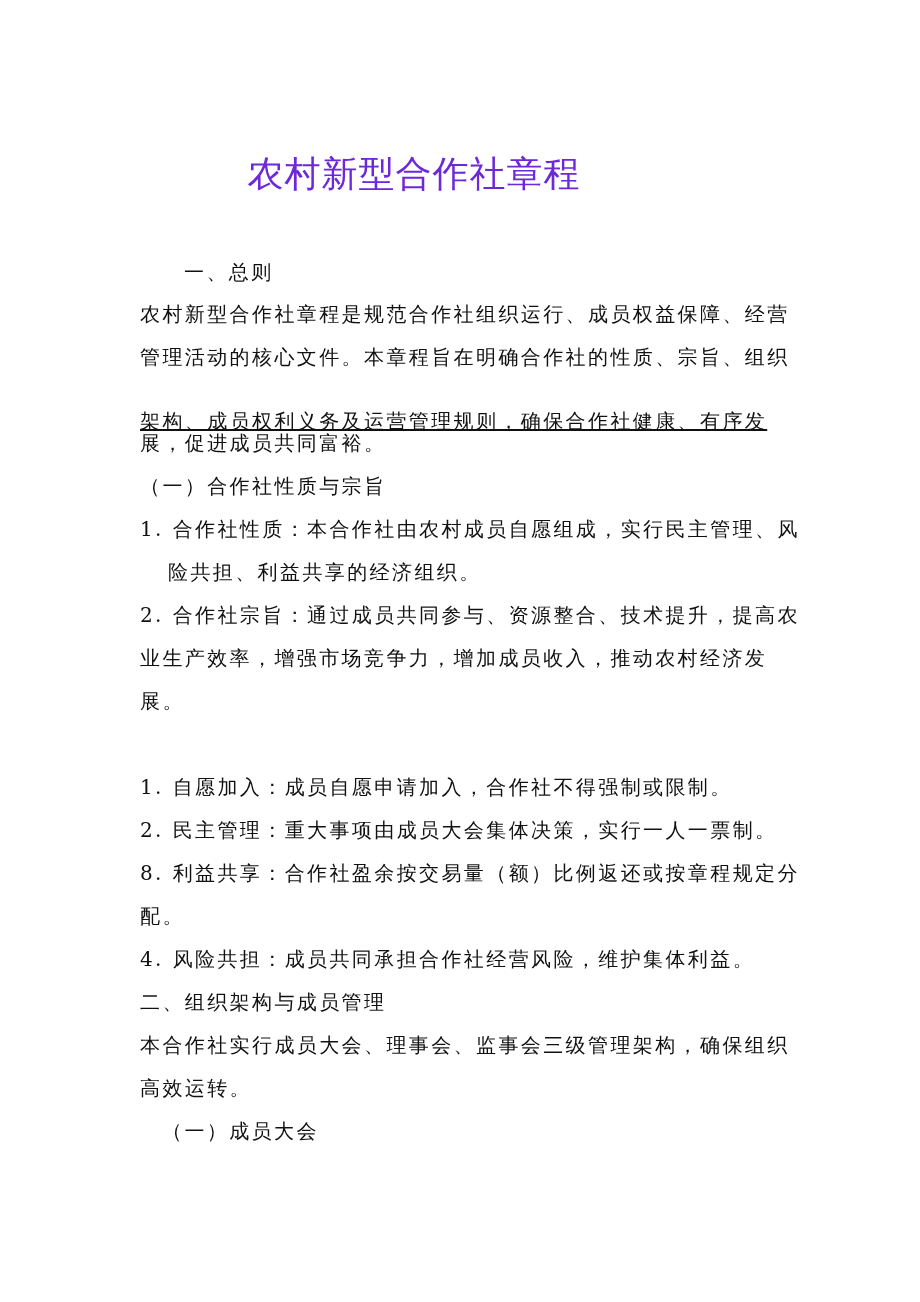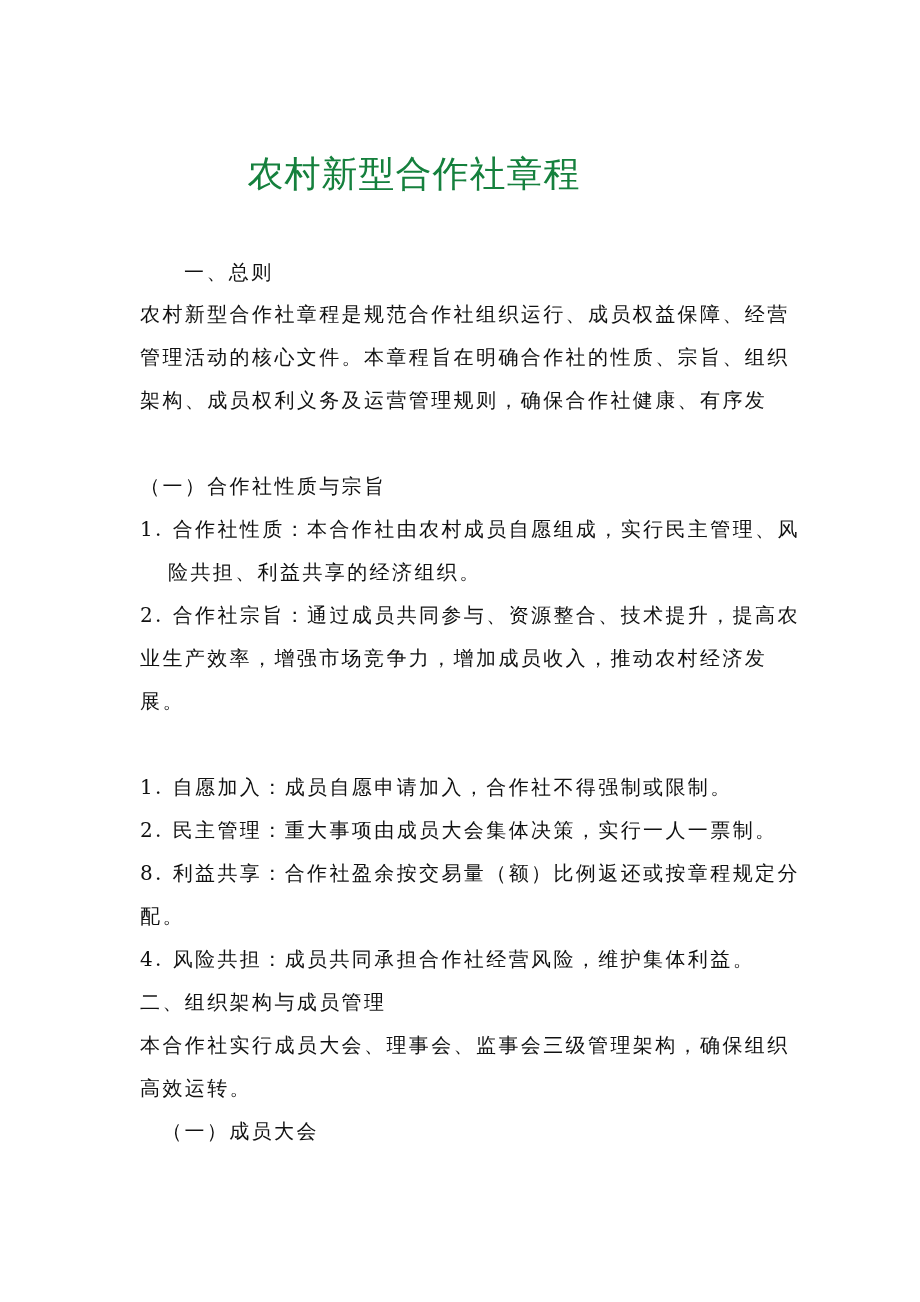--- a/index.html
+++ b/index.html
@@ -24,21 +24,21 @@
     }
     .title {
       position: absolute;
       left: 0;
       top: 148px;
       width: 828px;
       text-align: center;
       font-family: "DejaVu Sans", "Liberation Sans", sans-serif;
       font-size: 36px;
       line-height: 52px;
-      color: #15803d;
+      color: #6d28d9;
       letter-spacing: 1px;
     }
     .line {
       position: absolute;
       left: 140px;
       font-family: "DejaVu Serif", "Liberation Serif", serif;
       font-size: 20px;
       line-height: 28px;
       color: #111111;
       white-space: nowrap;
@@ -52,21 +52,22 @@
 <body>
 
 <div class="page">
 
   <h1 class="title" style="margin:0;font-weight:normal;">农村新型合作社章程</h1>
 
   <div class="line indent-h1" style="top:258px;">一、总则</div>
 
   <div class="line" style="top:343px;">管理活动的核心文件。本章程旨在明确合作社的性质、宗旨、组织</div>
   <div class="line" style="top:300px;">农村新型合作社章程是规范合作社组织运行、成员权益保障、经营</div>
-  <div class="line" style="top:386px;">架构、成员权利义务及运营管理规则，确保合作社健康、有序发</div>
+  <div class="line" style="top:407px;text-decoration:underline;">架构、成员权利义务及运营管理规则，确保合作社健康、有序发</div>
+  <div class="line" style="top:429px;">展，促进成员共同富裕。</div>
 
   <div class="line sub" style="top:472px;">（一）合作社性质与宗旨</div>
 
   <div class="line" style="top:515px;">1. 合作社性质：本合作社由农村成员自愿组成，实行民主管理、风</div>
   <div class="line" style="top:558px;margin-left:28px;">险共担、利益共享的经济组织。</div>
 
   <div class="line" style="top:601px;">2. 合作社宗旨：通过成员共同参与、资源整合、技术提升，提高农</div>
   <div class="line" style="top:644px;">业生产效率，增强市场竞争力，增加成员收入，推动农村经济发</div>
   <div class="line" style="top:687px;">展。</div>
 

